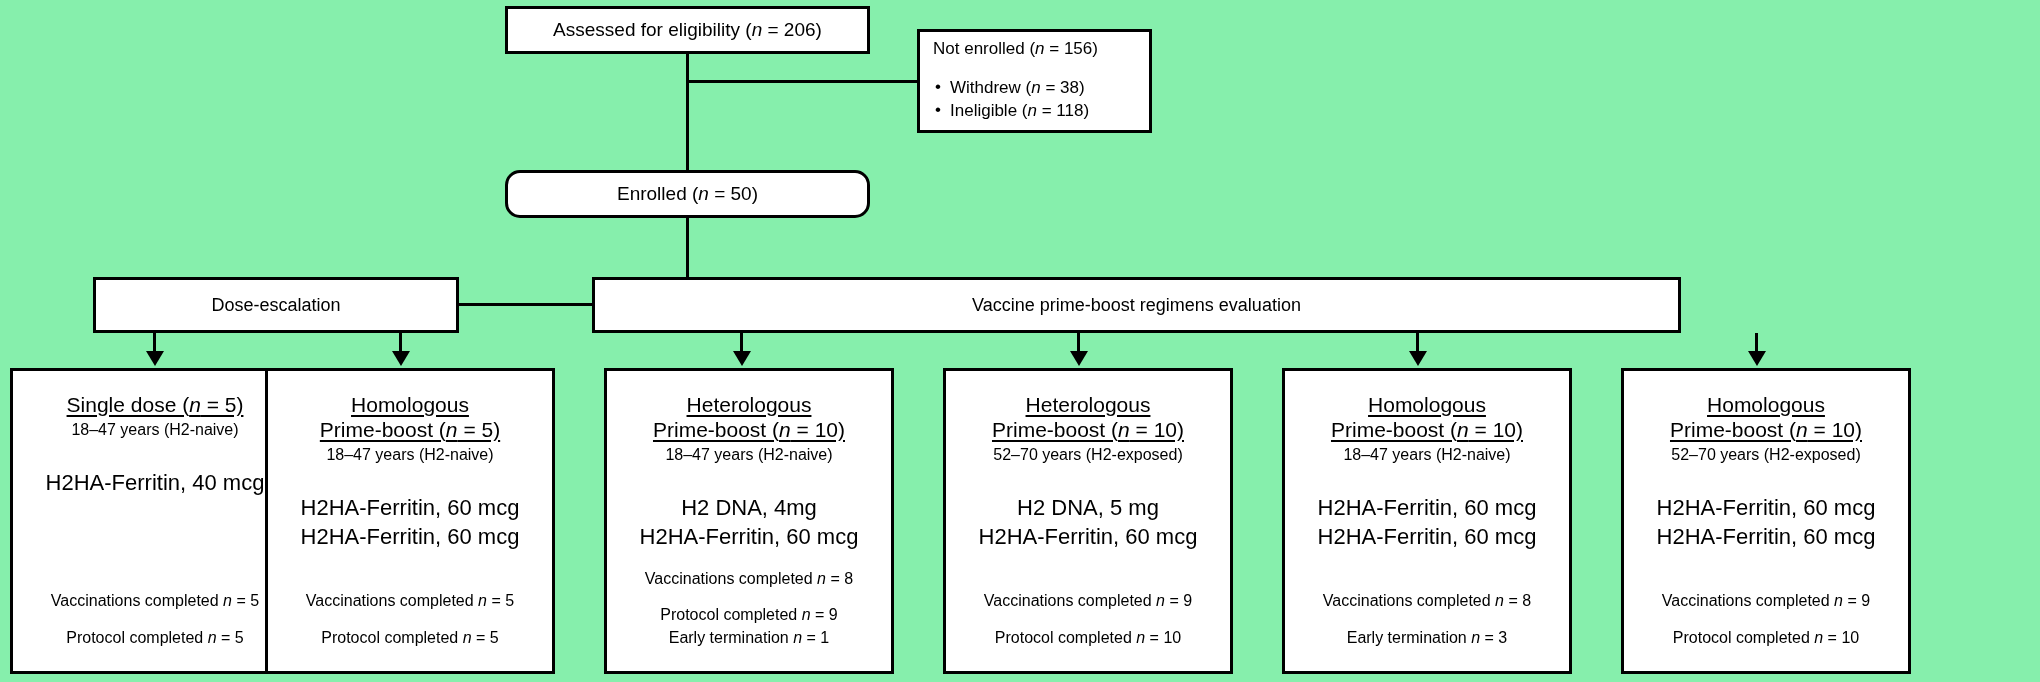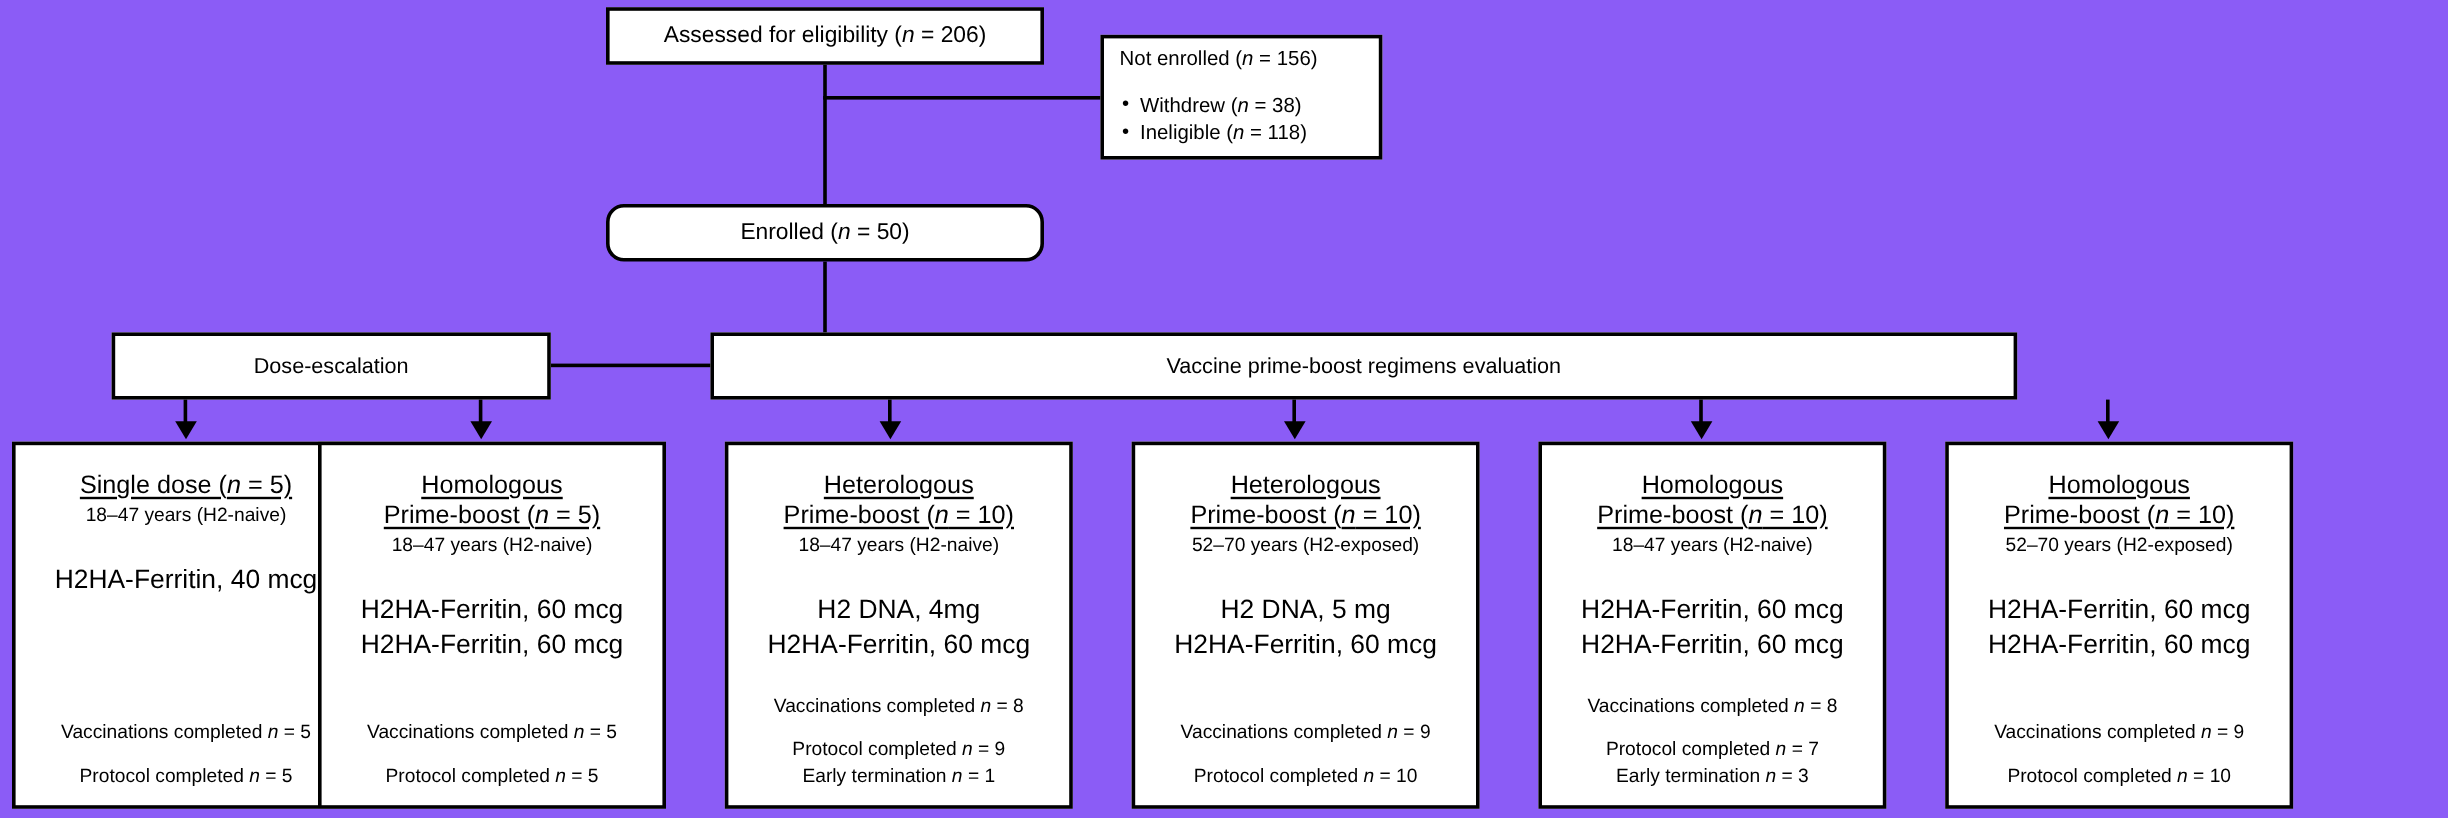--- a/index.html
+++ b/index.html
@@ -10,21 +10,21 @@
   body {
     width: 2040px; height: 682px;
     font-family: "Liberation Sans", sans-serif;
     color: #000000;
     overflow: hidden;
   }
   #flow {
     position: relative;
     width: 2040px;
     height: 682px;
-    background: #8b5cf6;
+    background: #86efac;
   }
 
   
   .box {
     position: absolute;
     border: 3px solid #000000;
     background: #ffffff;
     display: flex;
     flex-direction: column;
     justify-content: center;
@@ -82,21 +82,21 @@
   #bar-dose { left: 93px; width: 366px; }
   #bar-prime { left: 592px; width: 1089px; }
 
   
   .arm {
     position: absolute;
     top: 368px;
     height: 306px;
     border: 3px solid #000000;
     background: #ffffff;
-    padding: 21px 8px 6px 8px;
+    padding: 21px 8px 16px 8px;
     display: flex;
     flex-direction: column;
     align-items: center;
     text-align: center;
   }
   .arm-title {
     font-size: 21px;
     line-height: 1.2;
     text-decoration: underline;
     text-underline-offset: 3px;
@@ -263,21 +263,20 @@
         <div>Homologous </div>
         <div>Prime-boost (<span class="italic-n">n</span> = 10)</div>
       </div>
     <div class="arm-sub">18–47 years (H2-naive)</div>
     <div class="arm-regimen">
         <div>H2HA-Ferritin, 60 mcg</div>
         <div>H2HA-Ferritin, 60 mcg</div>
       </div>
     <div class="arm-results has-early">
         <div class="r-line r-vacc">Vaccinations completed <span class="italic-n">n</span> = 8</div>
-        <div class="r-line r-proto">Protocol completed <span class="italic-n">n</span> = 7</div>
         <div class="r-line r-early">Early termination <span class="italic-n">n</span> = 3</div>
       </div>
   </div>
 
   <div class="arm" id="arm-5" style="left:1621px; width:290px;">
     <div class="arm-title">
         <div>Homologous </div>
         <div>Prime-boost (<span class="italic-n">n</span> = 10)</div>
       </div>
     <div class="arm-sub">52–70 years (H2-exposed)</div>

